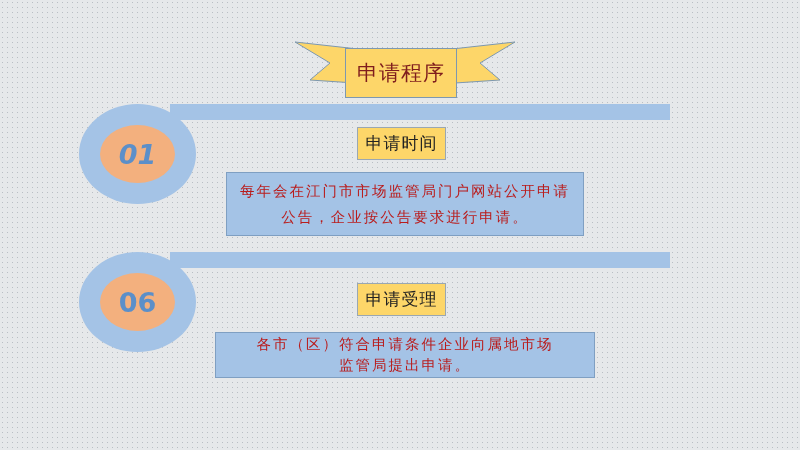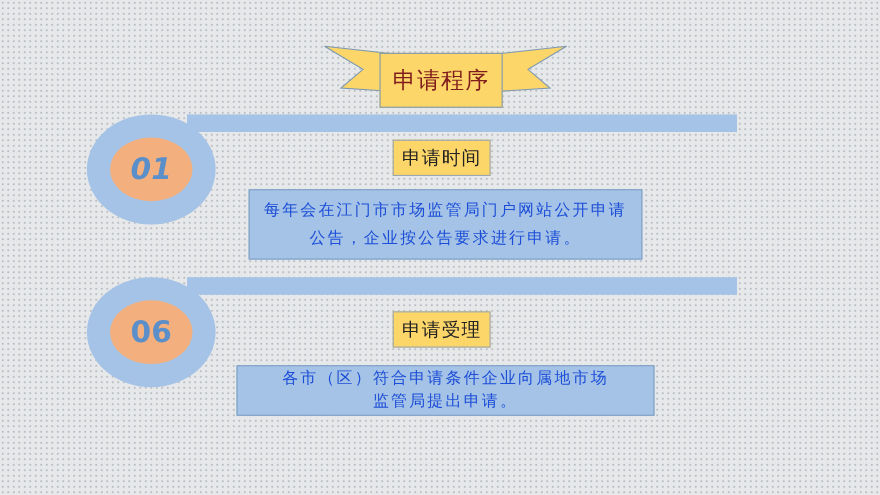--- a/index.html
+++ b/index.html
@@ -13,21 +13,21 @@
   .banner-title{position:absolute;left:345px;top:48px;width:110px;height:48px;
     display:flex;align-items:center;justify-content:center;
     font-size:21px;color:#7f1d1d;letter-spacing:1px;}
   .bar{background:#a4c3e6;height:16px;}
   .ring{border-radius:50%;background:#a4c3e6;}
   .num{border-radius:50%;background:#f3b07e;display:flex;align-items:center;justify-content:center;
     font-family:"DejaVu Sans","Liberation Sans",sans-serif;font-weight:bold;font-size:27px;color:#5b8fc9;}
   .label{background:#fdd669;border:1px solid #9aa7b2;display:flex;align-items:center;justify-content:center;
     font-size:17px;color:#222;letter-spacing:1px;}
   .desc{background:#a4c3e6;border:1px solid #7f9fc2;display:flex;align-items:center;justify-content:center;
-    text-align:center;font-size:14.5px;line-height:26px;color:#1d4ed8;letter-spacing:2px;}
+    text-align:center;font-size:14.5px;line-height:26px;color:#b91c1c;letter-spacing:2px;}
 </style>
 </head>
 <body>
 
 <svg class="abs banner" viewBox="0 0 230 70" width="230" height="70">
   <polygon points="5,12 95,22 95,55 20,50 40,33" fill="#fdd669" stroke="#7d98b0" stroke-width="1"></polygon>
   <polygon points="225,12 135,22 135,55 210,50 190,33" fill="#fdd669" stroke="#7d98b0" stroke-width="1"></polygon>
   <polygon points="95,48 70,52 70,30 95,26" fill="#e8b94a" stroke="#7d98b0" stroke-width="1"></polygon>
   <polygon points="135,48 160,52 160,30 135,26" fill="#e8b94a" stroke="#7d98b0" stroke-width="1"></polygon>
 </svg>

